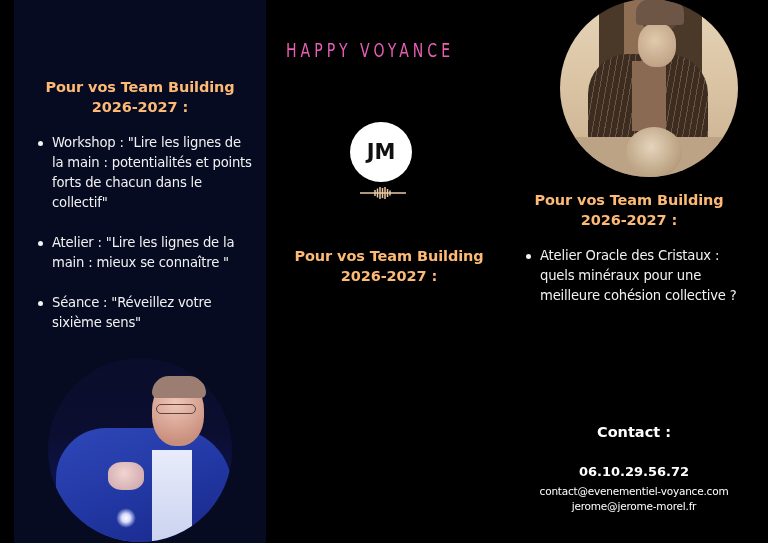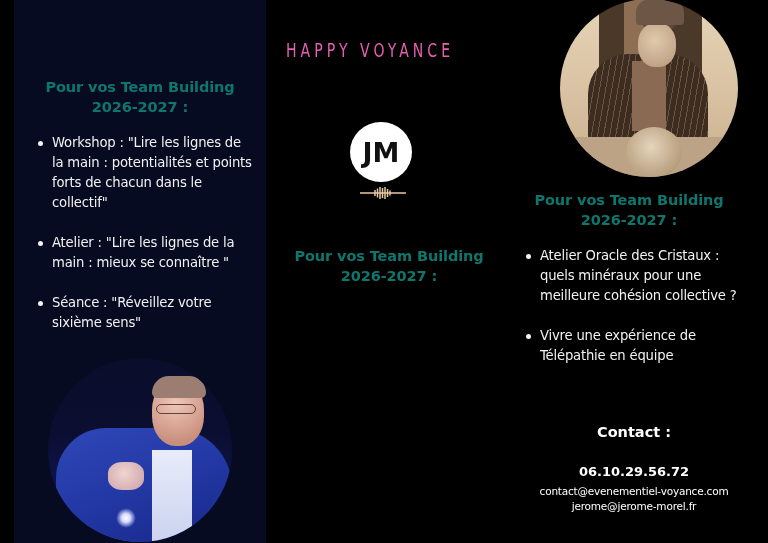--- a/index.html
+++ b/index.html
@@ -17,21 +17,21 @@
       background: #070b22;
     }
 
     .section-heading {
       position: absolute;
       font-family: "DejaVu Sans", sans-serif;
       font-weight: bold;
       font-size: 14.5px;
       line-height: 20px;
       text-align: center;
-      color: #0f766e;
+      color: #fdba74;
       letter-spacing: -0.1px;
     }
     .section-heading span { display: block; }
 
     ul.bullets {
       position: absolute;
       margin: 0; padding: 0;
       list-style: none;
       font-family: "DejaVu Sans", sans-serif;
       font-size: 13.2px;
@@ -65,21 +65,21 @@
 
     .logo-circle {
       position: absolute; left: 350px; top: 122px;
       width: 62px; height: 60px; border-radius: 50%;
       background: #ffffff;
       display: flex; align-items: center; justify-content: center;
     }
     .logo-text {
       font-family: "DejaVu Sans", sans-serif;
       font-weight: bold;
-      font-size: 27px;
+      font-size: 21px;
       color: #111111;
       letter-spacing: 0px;
     }
     .logo-wave {
       position: absolute; left: 360px; top: 186px; width: 46px; height: 14px;
     }
 
     .photo {
       position: absolute; border-radius: 50%; overflow: hidden;
     }
@@ -232,21 +232,20 @@
     <div class="table"></div>
     <div class="globe"></div>
   </div>
 
   <div class="section-heading" style="left:518px; top:190px; width:222px;">
     <span>Pour vos Team Building</span>
     <span>2026-2027 :</span>
   </div>
   <ul class="bullets" style="left:524px; top:246px; width:230px;">
     <li>Atelier Oracle des Cristaux : quels minéraux pour une meilleure cohésion collective ?</li>
-    <li>Vivre une expérience de Télépathie en équipe</li>
   </ul>
 
   <div class="contact-block">
     <div class="contact-heading">Contact :</div>
     <div class="contact-phone">06.10.29.56.72</div>
     <div class="contact-email" style="top:485px;">contact@evenementiel-voyance.com</div>
     <div class="contact-email" style="top:500px;">jerome@jerome-morel.fr</div>
   </div>
 
 </div>

